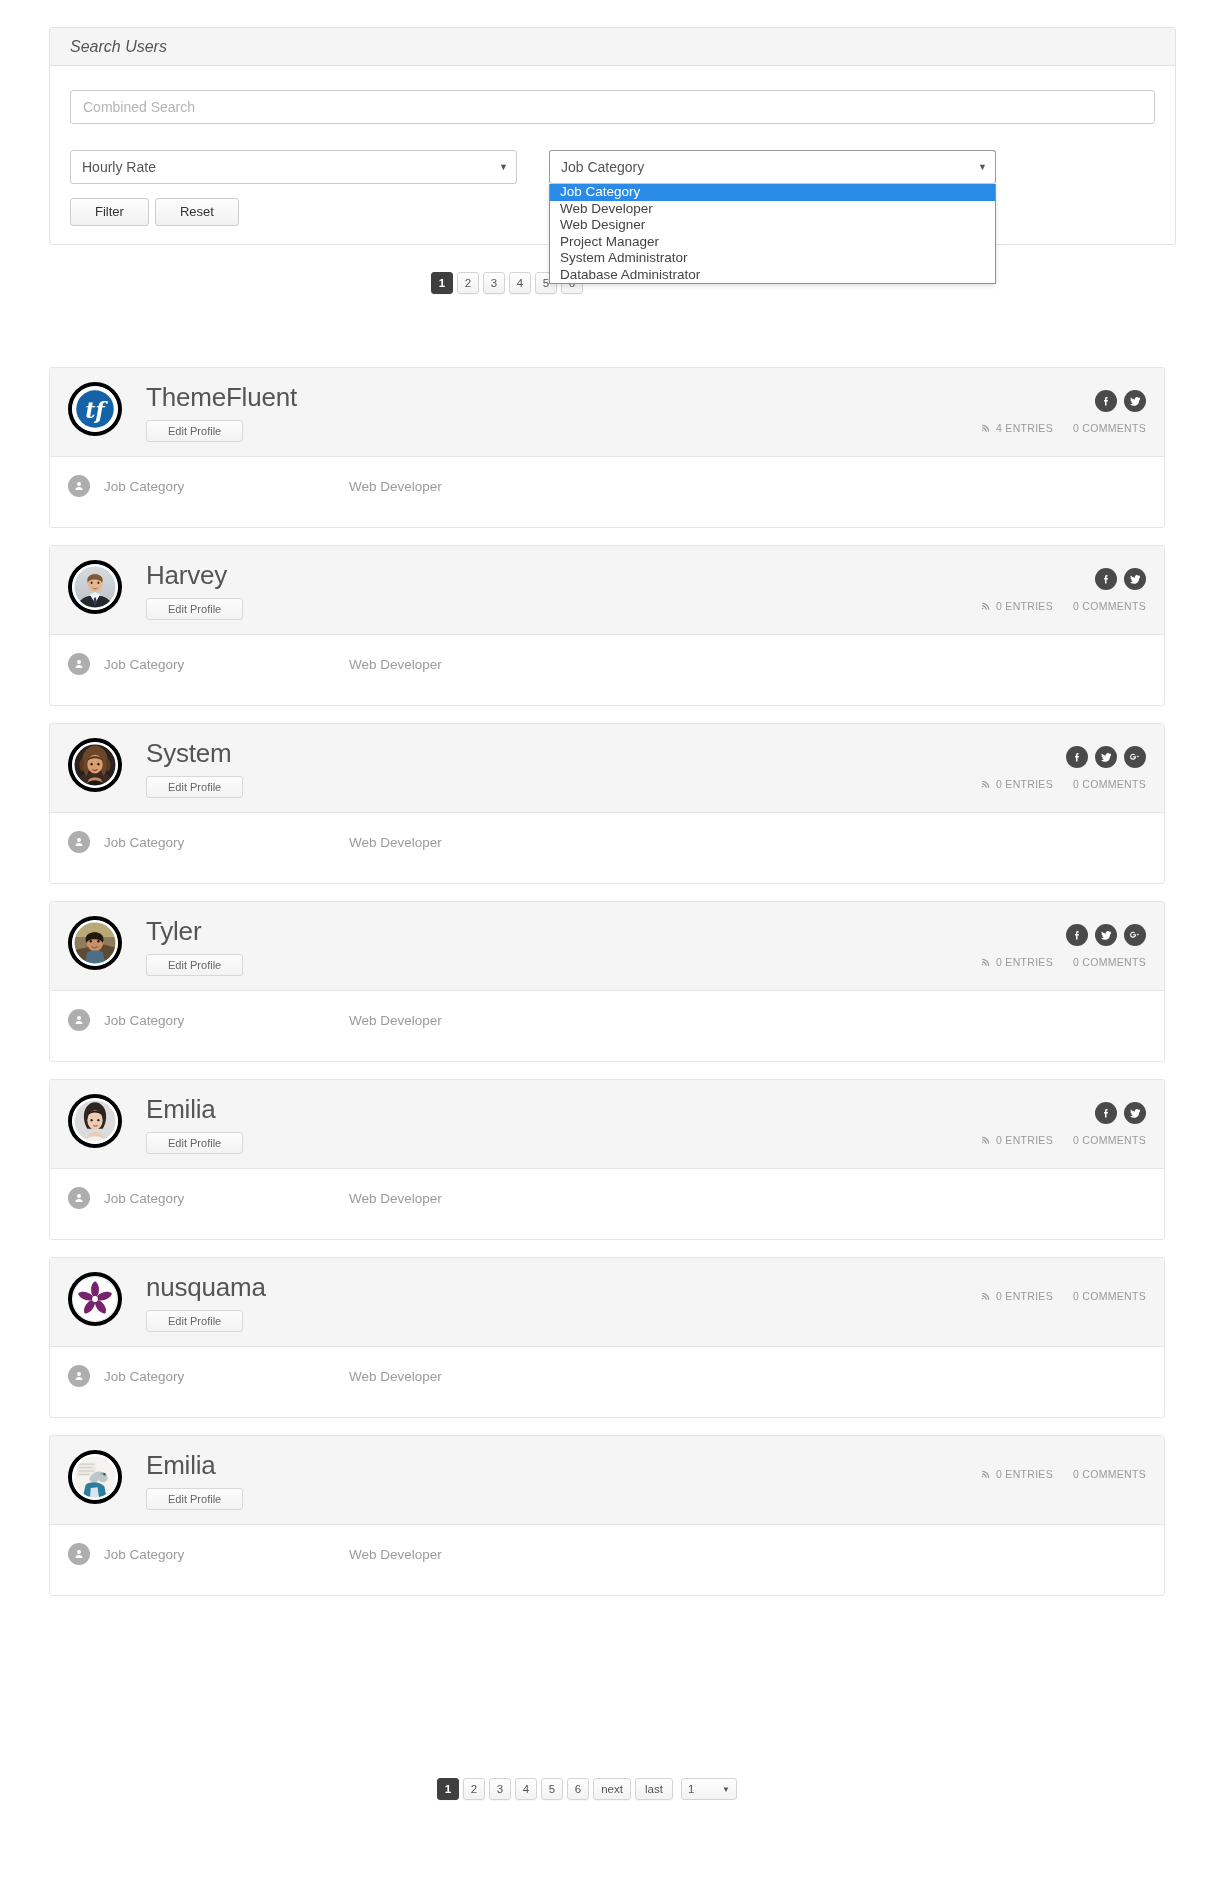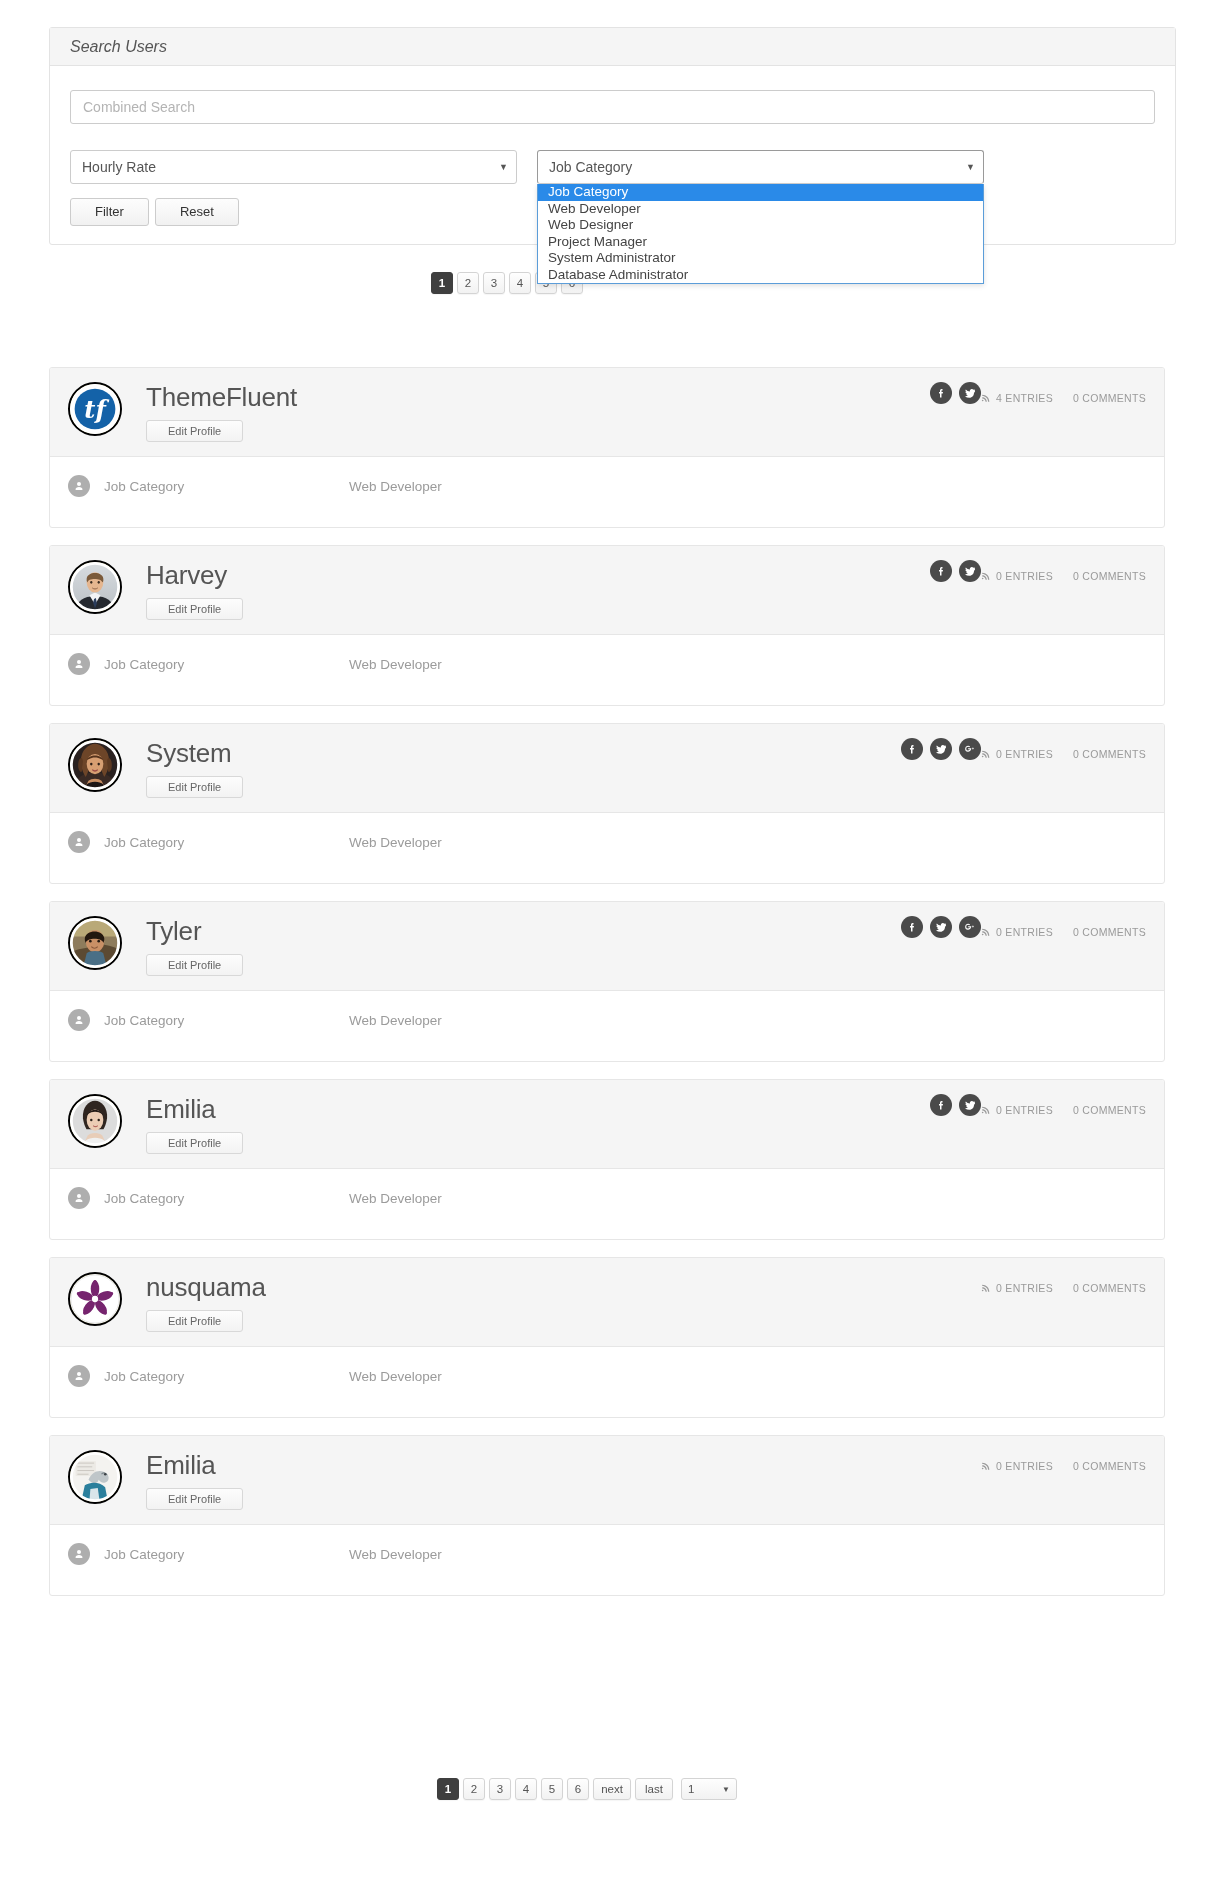--- a/index.html
+++ b/index.html
@@ -53,21 +53,21 @@
     background: #fff;
     border: 1px solid #ccc;
     border-radius: 3px;
     font-family: "Liberation Sans", sans-serif;
   }
   .form-control::placeholder { color: #b4b4b4; }
   .combined-search { margin-bottom: 26px; }
 
   .select-row {
     display: flex;
-    gap: 20px;
+    gap: 32px;
     position: relative;
   }
   .select-wrap {
     position: relative;
     width: 447px;
   }
   .fake-select {
     height: 34px;
     border: 1px solid #ccc;
     border-radius: 3px;
@@ -198,22 +198,22 @@
     min-height: 81px;
     display: flex;
     align-items: flex-start;
     padding: 14px 18px 14px 18px;
     position: relative;
   }
   .avatar {
     width: 54px;
     height: 54px;
     border-radius: 50%;
-    border: 2px solid #000000;
-    background: #fef9c3;
+    border: 4px solid #000000;
+    background: #7dd3fc;
     flex: 0 0 54px;
     overflow: hidden;
     position: relative;
     box-shadow: 0 0 0 3px #fff inset;
   }
   .avatar svg { display: block; width: 100%; height: 100%; }
   .head-text { margin-left: 24px; padding-top: 2px; }
   .user-name {
     font-size: 26px;
     font-weight: 400;
@@ -228,23 +228,23 @@
     background: linear-gradient(#fdfdfd, #f3f3f3);
     border: 1px solid #d8d8d8;
     border-radius: 3px;
     padding: 4px 21px;
     display: inline-block;
     font-family: "Liberation Sans", sans-serif;
   }
   .head-right {
     position: absolute;
     right: 18px;
-    top: 14px;
-    display: flex;
-    flex-direction: row;
+    top: 22px;
+    display: flex;
+    flex-direction: column;
     align-items: flex-end;
   }
   .social-row { display: flex; gap: 7px; }
   .social {
     width: 22px;
     height: 22px;
     border-radius: 50%;
     background: #4a4a4a;
     color: #fff;
     display: flex;

